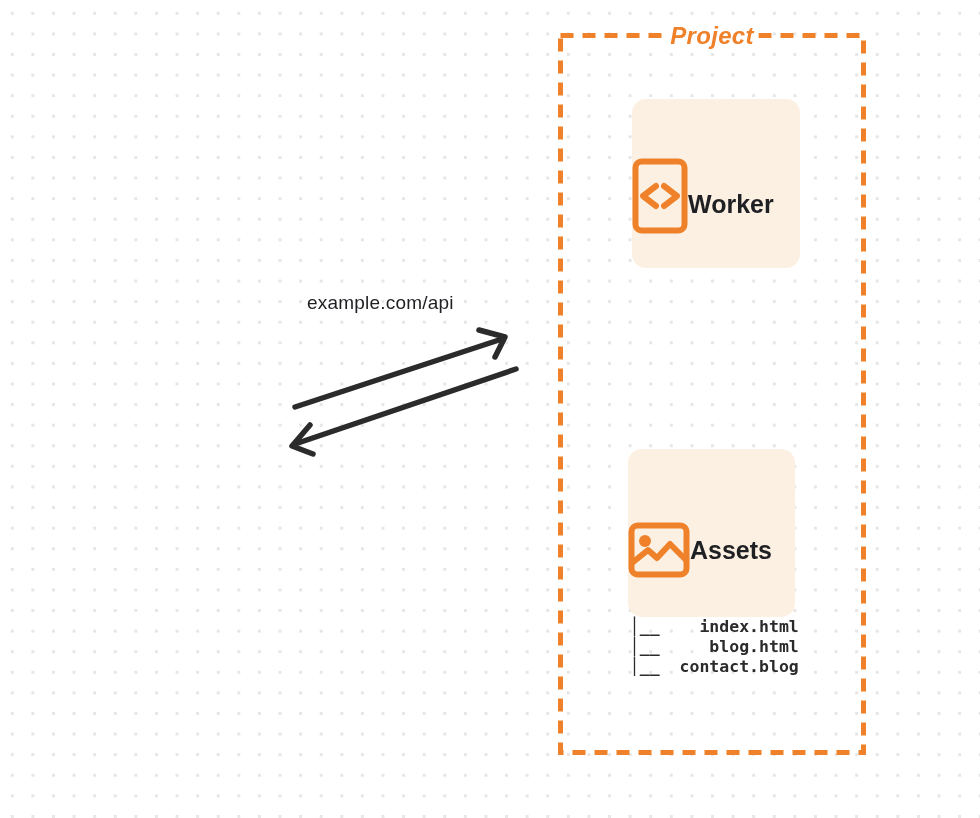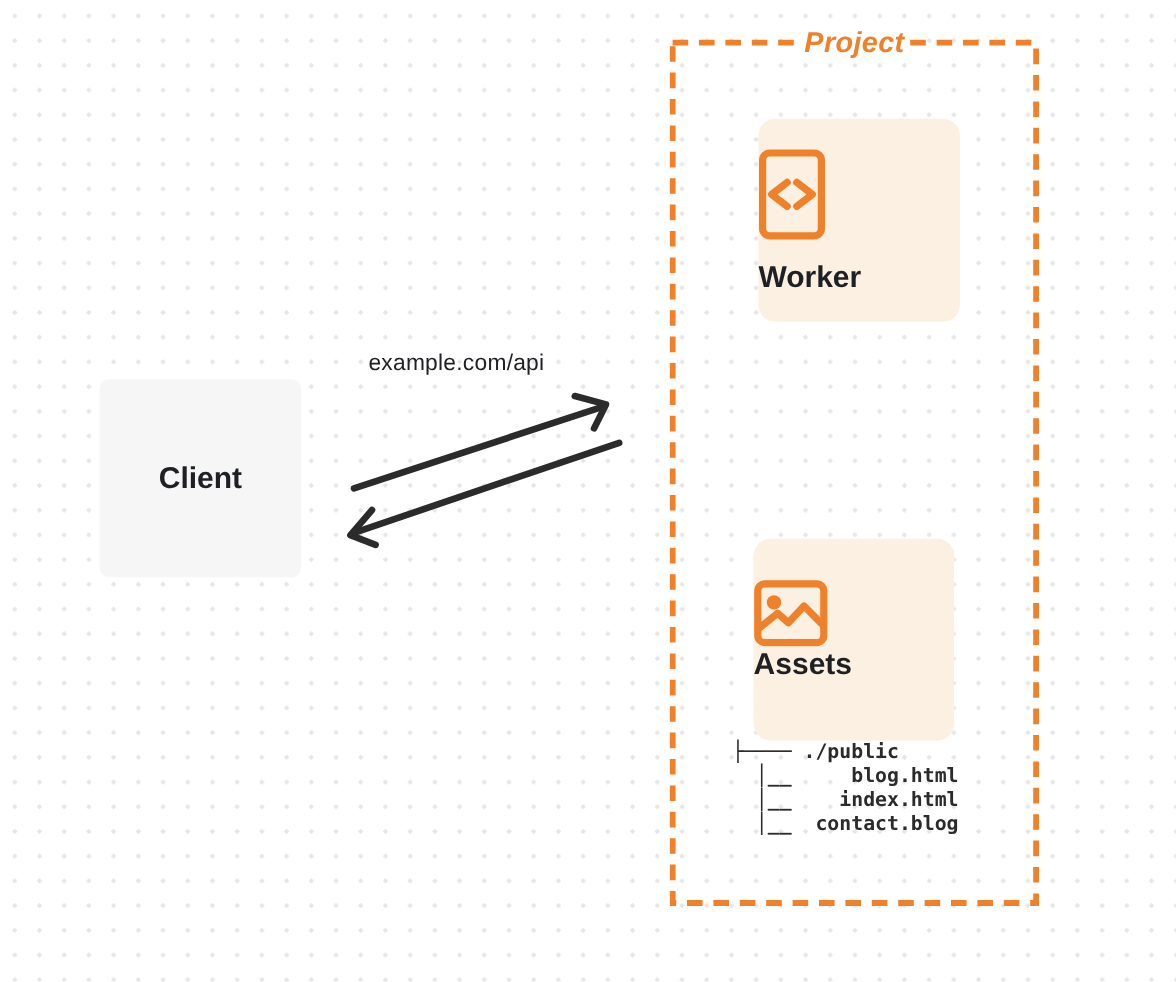--- a/index.html
+++ b/index.html
@@ -39,44 +39,41 @@
     fill:none; stroke:var(--orange); stroke-width:5; stroke-dasharray:13 9;
   }
   .project-label{
     position:absolute; top:-11px; left:50%; transform:translateX(-50%);
     background:var(--canvas_bg); padding:0 5px;
     font-weight:700; font-size:24px; color:var(--orange); letter-spacing:.3px;
   }
   
   .card{
     position:absolute; background:var(--cream); border-radius:14px;
-    display:flex; flex-direction:column; 
+    display:flex; flex-direction:row; align-items:center;
   }
   .card-worker{ left:632px; top:99px; width:168px; height:169px; padding-top:25px; }
   .card-assets{ left:628px; top:449px; width:167px; height:168px; padding-top:34px; }
   .icon-stroke{ stroke:var(--orange); fill:none; stroke-width:6; stroke-linecap:round; stroke-linejoin:round; }
   .icon-fill{ fill:var(--orange); }
   .card-worker .node-label{ margin-top:16px; }
   .card-assets .node-label{ }
   
   .tree{
     position:absolute; left:610px; top:617px;
     font-family:"DejaVu Sans Mono", monospace; font-weight:700;
     font-size:16.5px; line-height:20px; color:var(--arrow);
   }
   .tree-line{ white-space:pre; }
 </style>
 </head>
 <body>
 
 <div class="canvas">
 
-  <div class="client-card">
-    <span class="node-label">Client</span>
-  </div>
 
   <div class="url-label">example.com/api</div>
 
   <svg class="arrows" viewBox="0 0 980 818">
     <g>
       <line x1="295" y1="407" x2="502" y2="339"></line>
       <polyline points="479,330 505,337 495,357"></polyline>
     </g>
     <g>
       <line x1="516" y1="369" x2="295" y2="444"></line>
@@ -103,19 +100,18 @@
   <div class="card card-assets">
     <svg width="62" height="56" viewBox="0 0 62 56">
       <rect class="icon-stroke" x="3.5" y="3.5" width="55" height="49" rx="6"></rect>
       <circle class="icon-fill" cx="17" cy="19" r="6"></circle>
       <polyline class="icon-stroke" points="4,41 20,28 29,36 42,22 58,38"></polyline>
     </svg>
     <span class="node-label">Assets</span>
   </div>
 
   <div class="tree">
-    <div class="tree-line">├──── ./public</div>
+    <div class="tree-line">  │__    index.html</div>
     <div class="tree-line">  │__     blog.html</div>
-    <div class="tree-line">  │__    index.html</div>
     <div class="tree-line">  │__  contact.blog</div>
   </div>
 
 </div>
 
 </body></html>

